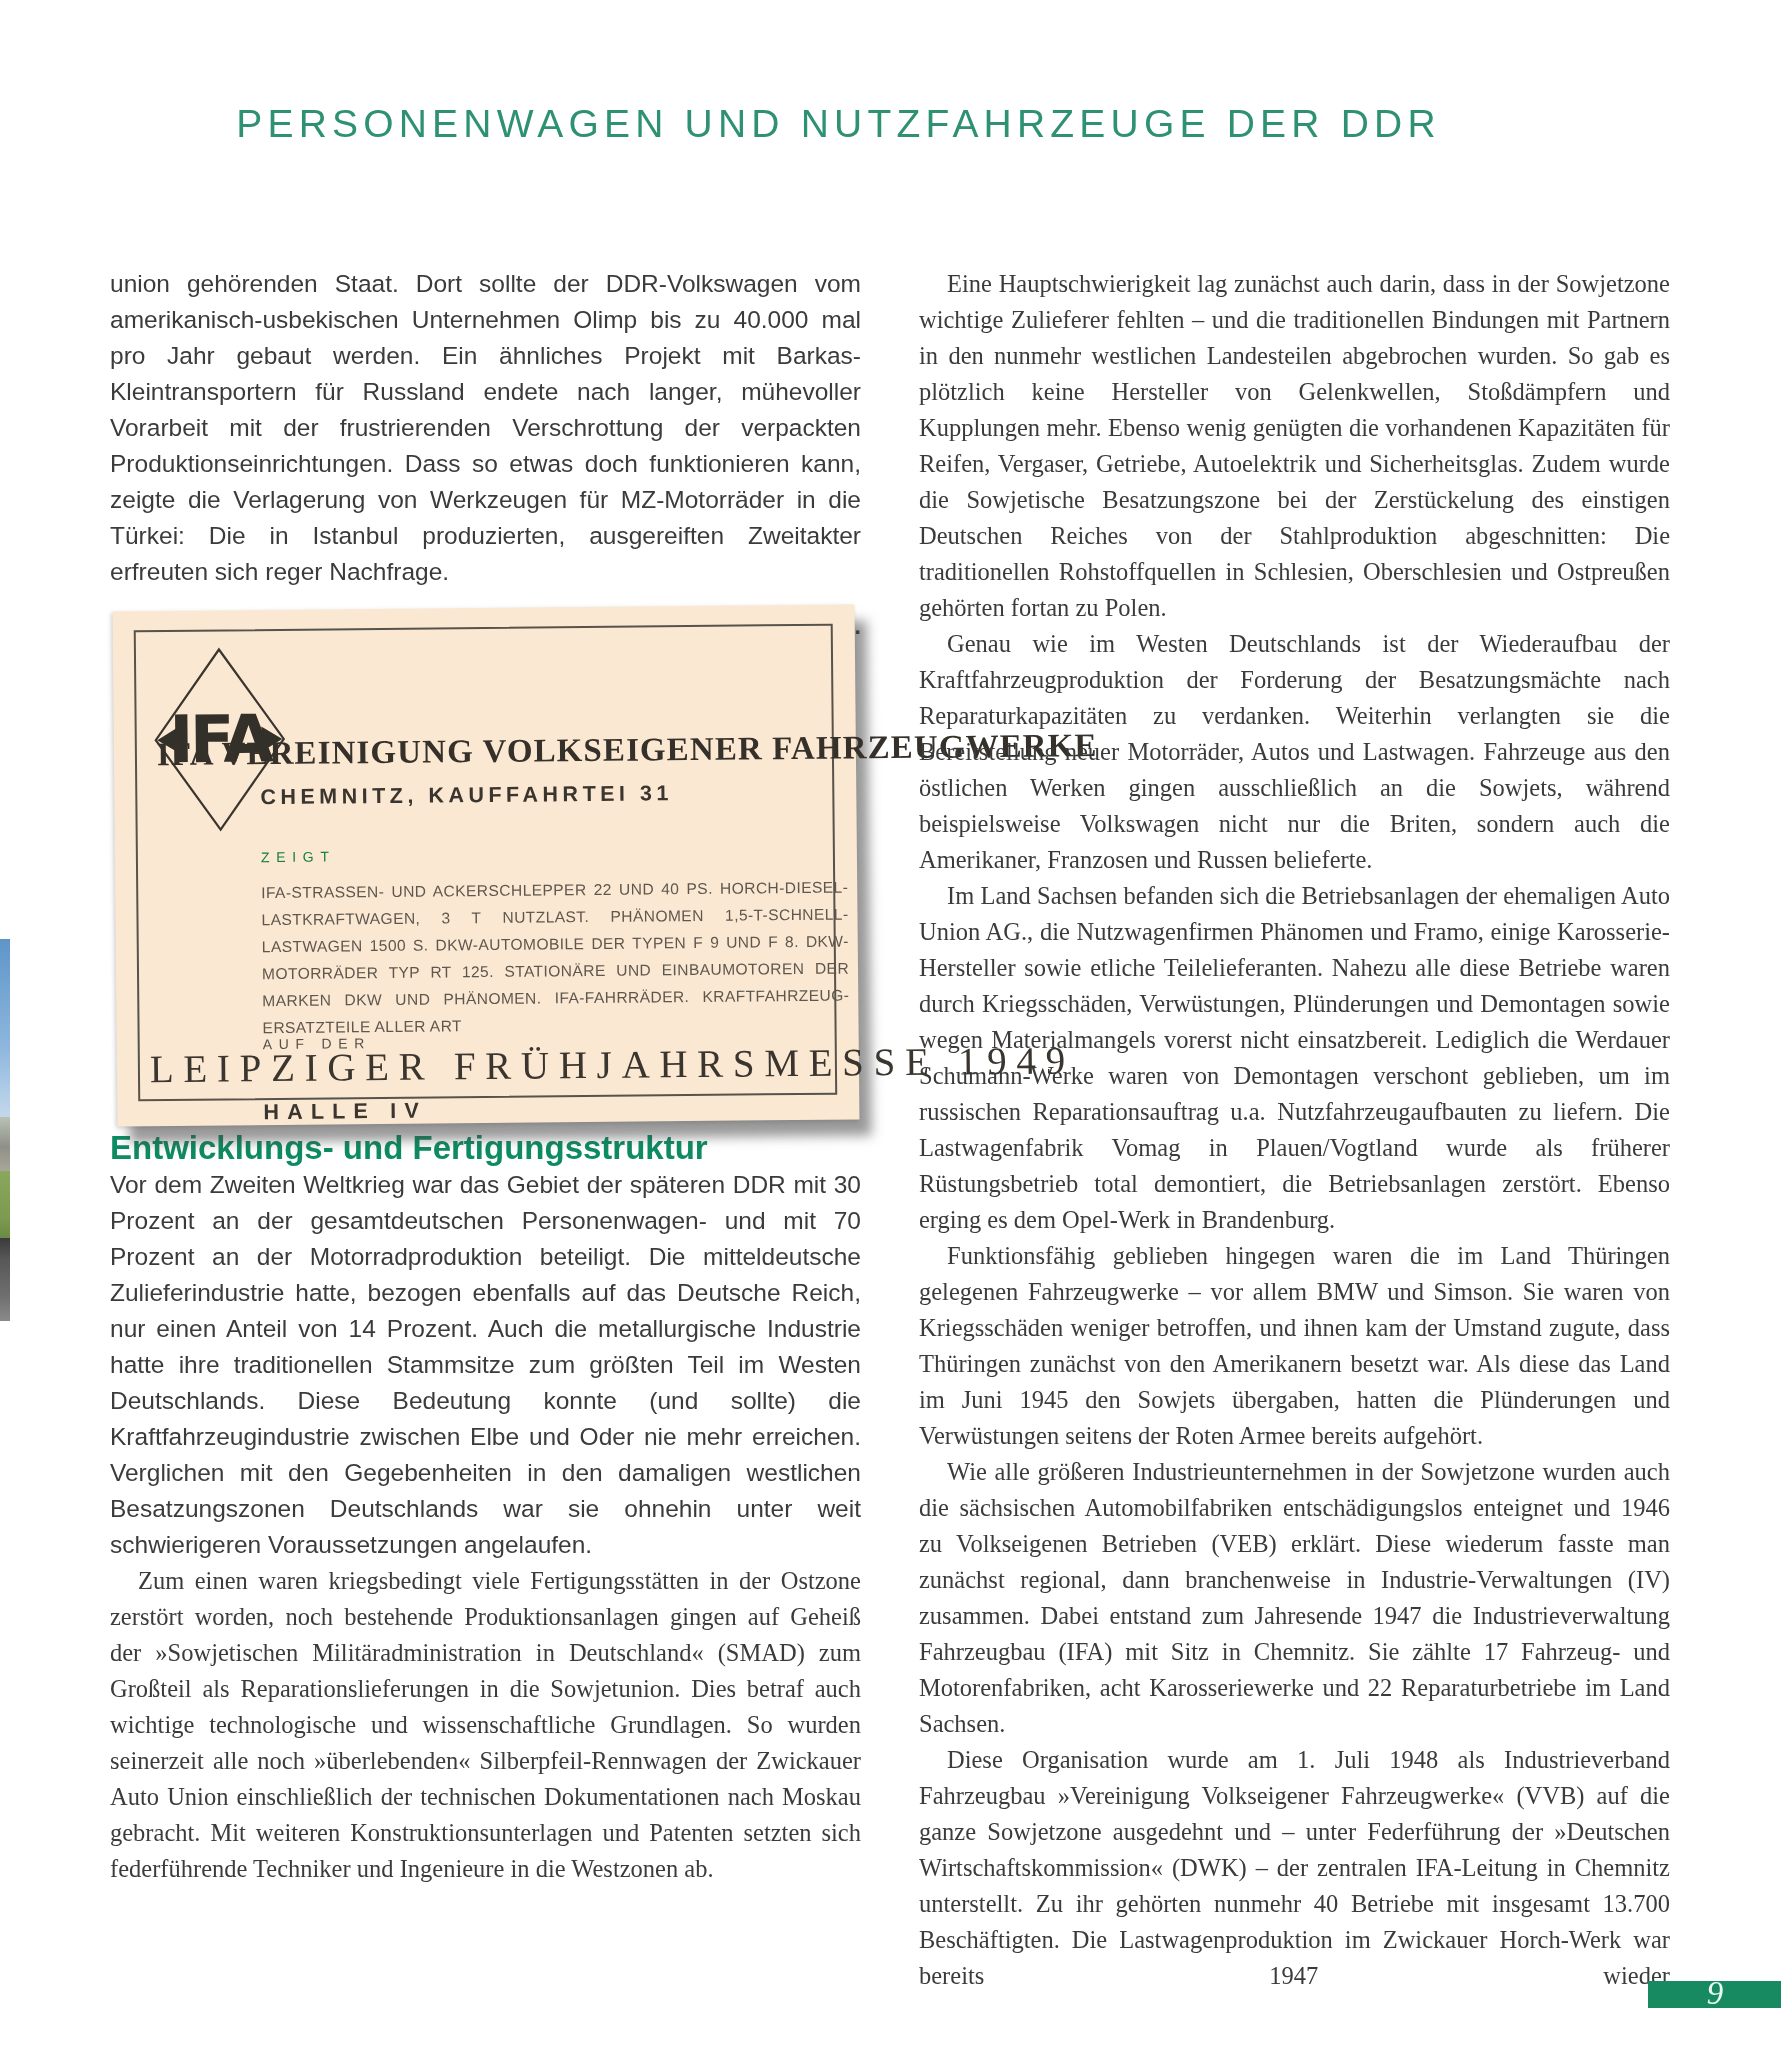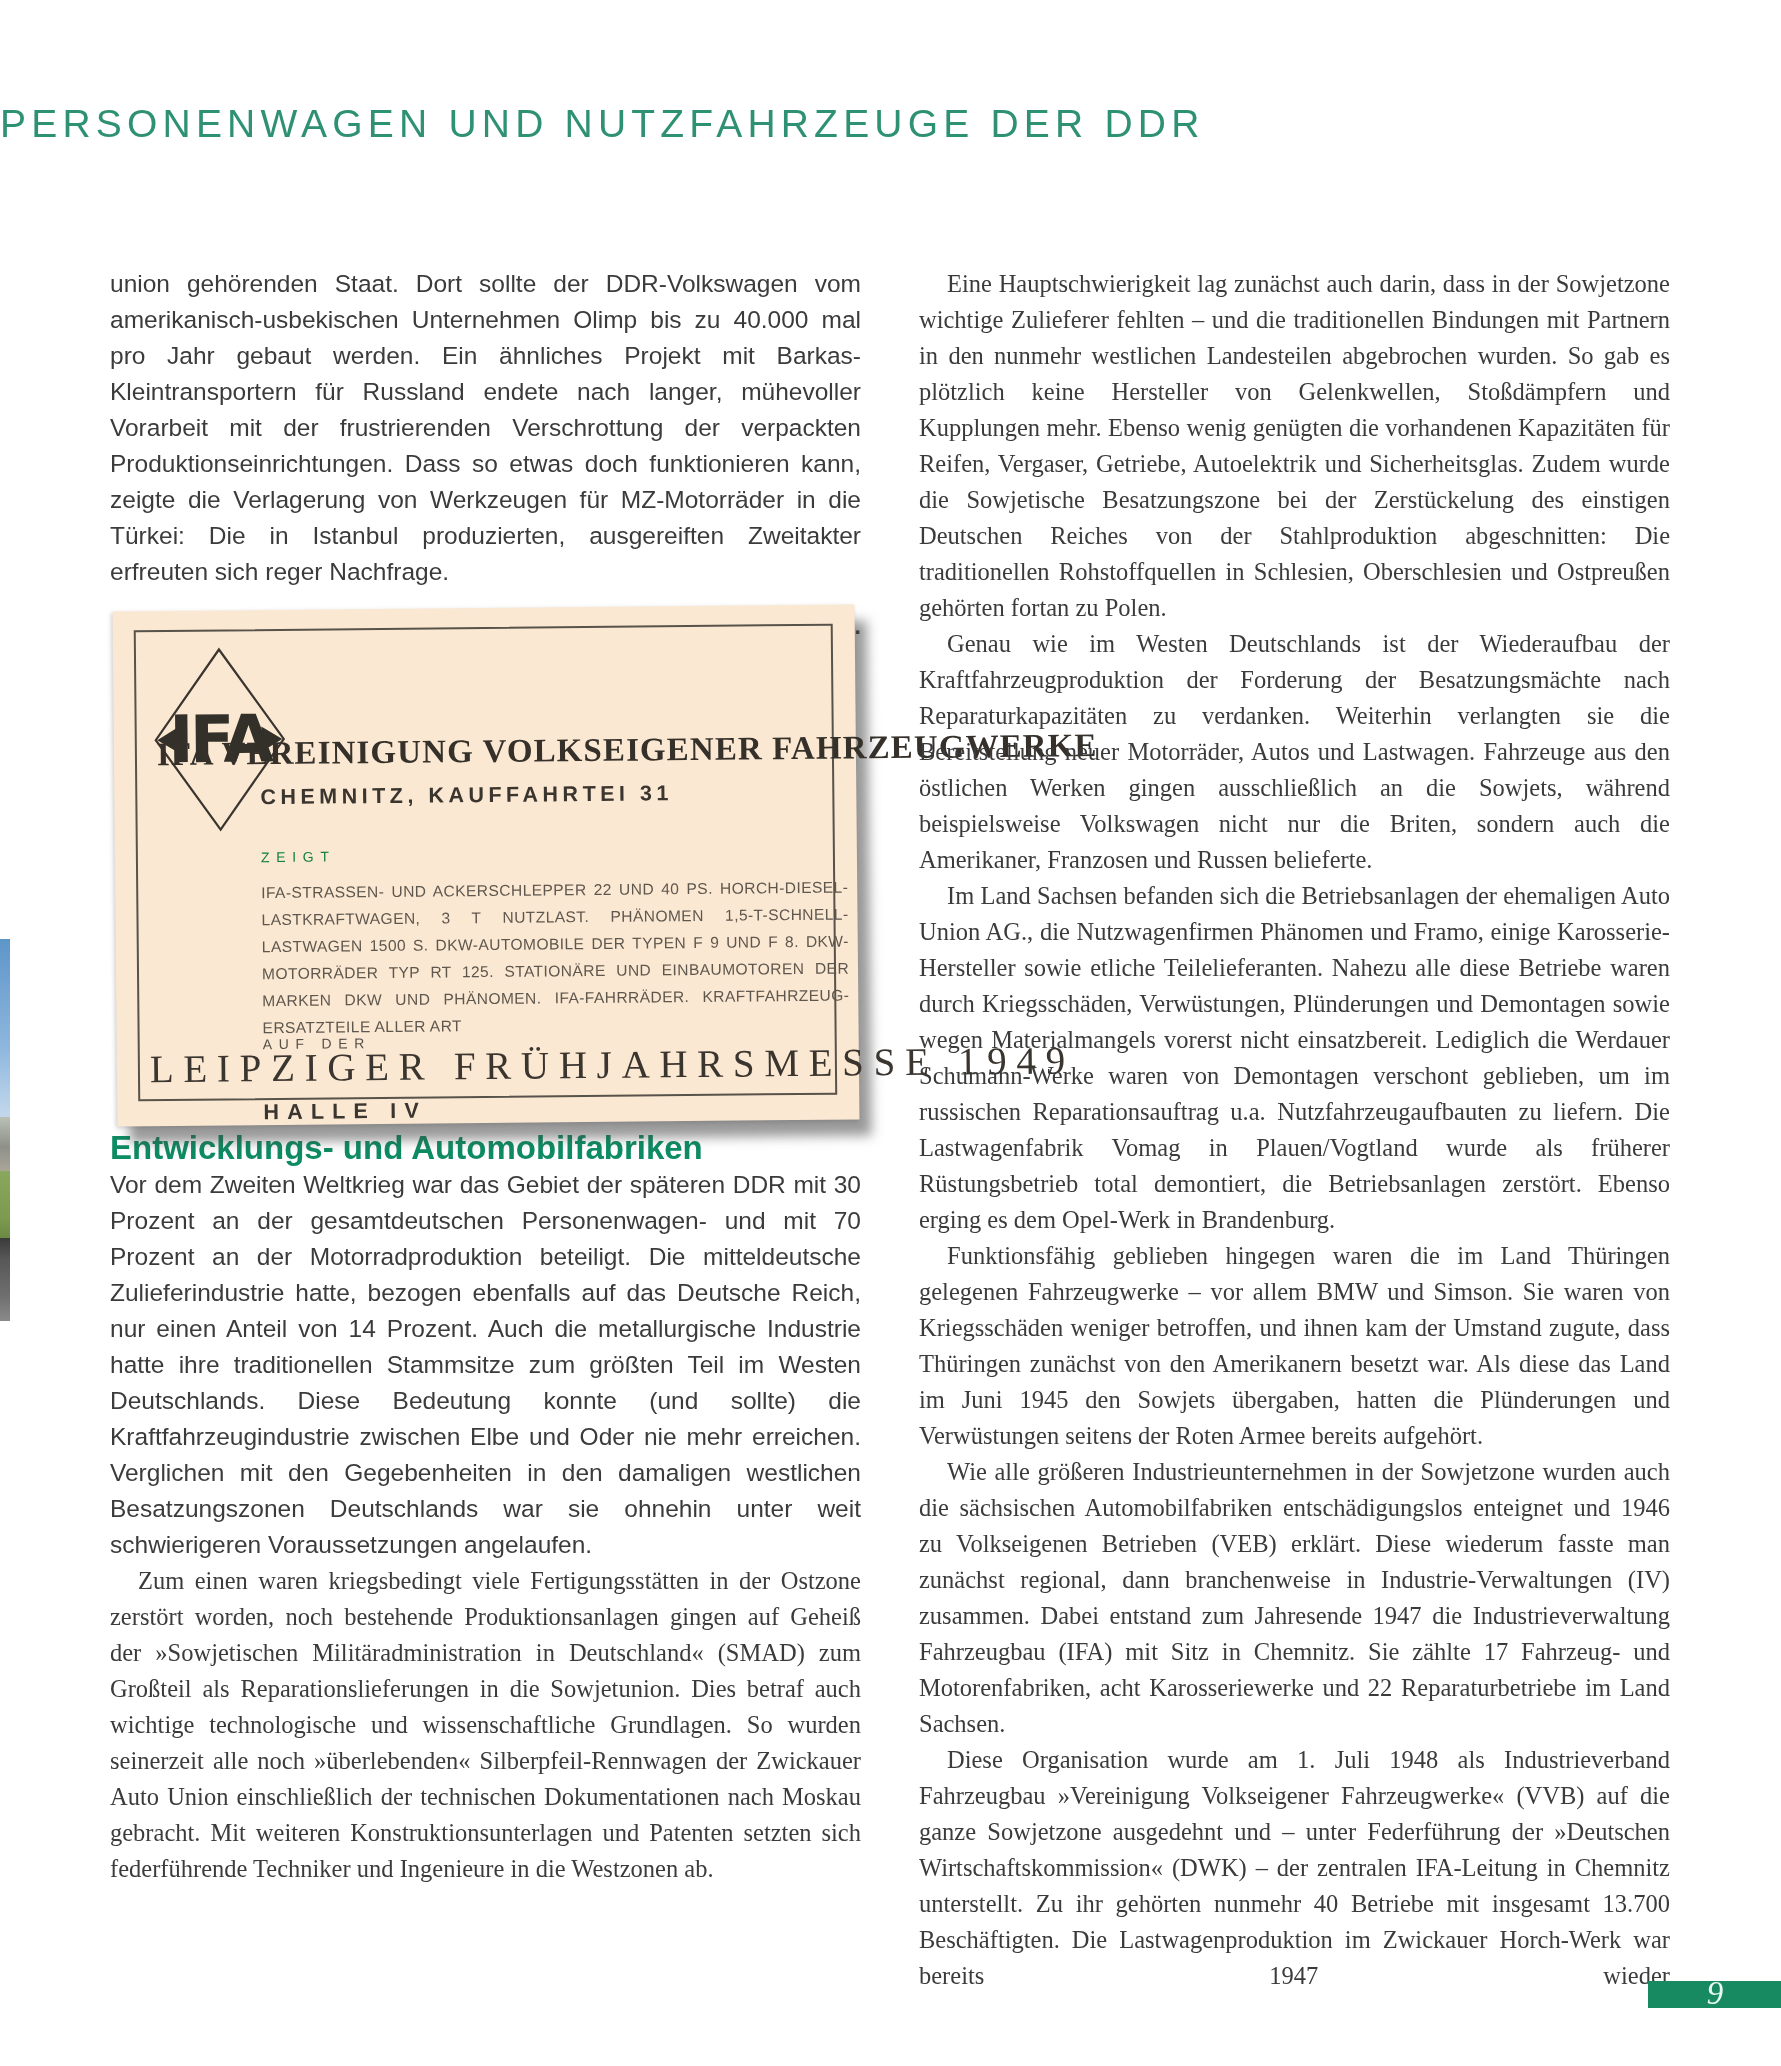--- a/index.html
+++ b/index.html
@@ -2,21 +2,21 @@
 <html lang="de" style="font-size:12px"><head>
 <meta charset="utf-8">
 <style>
   html,body{margin:0;padding:0;}
   body{
     width:1782px;height:2066px;position:relative;background:#ffffff;
     font-family:"Liberation Sans", sans-serif;color:#3b3b3b;overflow:hidden;
   }
   
   .page-title{
-    position:absolute;top:102px;left:0;width:1653px;text-align:left;
+    position:absolute;top:102px;left:12px;width:1653px;text-align:center;
     font-size:39px;font-weight:400;letter-spacing:5.2px;color:#2f9173;
     font-family:"Liberation Sans", sans-serif;
   }
   .pagenum-bar{
     position:absolute;left:1648px;top:1981px;width:134px;height:27px;
     background:#178a62;display:flex;align-items:center;justify-content:center;
   }
   .pagenum{
     color:#eafaf2;font-family:"Liberation Serif", serif;font-style:italic;
     font-size:33px;line-height:27px;transform:translateY(-1.5px);
@@ -112,21 +112,21 @@
       <div class="ad-address">CHEMNITZ, KAUFFAHRTEI 31</div>
       <div class="ad-zeigt">ZEIGT</div>
       <div class="ad-body">IFA-STRASSEN- UND ACKERSCHLEPPER 22 UND 40 PS. HORCH-DIESEL-LASTKRAFTWAGEN, 3 T NUTZLAST. PHÄNOMEN 1,5-T-SCHNELL-LASTWAGEN 1500 S. DKW-AUTOMOBILE DER TYPEN F 9 UND F 8. DKW-MOTORRÄDER TYP RT 125. STATIONÄRE UND EINBAUMOTOREN DER MARKEN DKW UND PHÄNOMEN. IFA-FAHRRÄDER. KRAFTFAHRZEUG-ERSATZTEILE ALLER ART</div>
       <div class="ad-aufder">AUF DER</div>
       <div class="ad-event">LEIPZIGER FRÜHJAHRSMESSE 1949</div>
       <div class="ad-hall">HALLE IV</div>
     </div>
     <figcaption class="ad-caption">IFA-Anzeige 1949.</figcaption>
   </figure>
 
-  <p class="section-heading">Entwicklungs- und Automobilfabriken</p>
+  <p class="section-heading">Entwicklungs- und Fertigungsstruktur</p>
   <p>Vor dem Zweiten Weltkrieg war das Gebiet der späteren DDR mit 30 Prozent an der gesamtdeutschen Personenwagen- und mit 70 Prozent an der Motorradproduktion beteiligt. Die mitteldeutsche Zulieferindustrie hatte, bezogen ebenfalls auf das Deutsche Reich, nur einen Anteil von 14 Prozent. Auch die metallurgische Industrie hatte ihre traditionellen Stammsitze zum größten Teil im Westen Deutschlands. Diese Bedeutung konnte (und sollte) die Kraftfahrzeugindustrie zwischen Elbe und Oder nie mehr erreichen. Verglichen mit den Gegebenheiten in den damaligen westlichen Besatzungszonen Deutschlands war sie ohnehin unter weit schwierigeren Voraussetzungen angelaufen.</p>
   <p class="ind">Zum einen waren kriegsbedingt viele Fertigungsstätten in der Ostzone zerstört worden, noch bestehende Produktionsanlagen gingen auf Geheiß der »Sowjetischen Militäradministration in Deutschland« (SMAD) zum Großteil als Reparationslieferungen in die Sowjetunion. Dies betraf auch wichtige technologische und wissenschaftliche Grundlagen. So wurden seinerzeit alle noch »überlebenden« Silberpfeil-Rennwagen der Zwickauer Auto Union einschließlich der technischen Dokumentationen nach Moskau gebracht. Mit weiteren Konstruktionsunterlagen und Patenten setzten sich federführende Techniker und Ingenieure in die Westzonen ab.</p>
 </div>
 
 <div class="col col-right">
   <p class="ind">Eine Hauptschwierigkeit lag zunächst auch darin, dass in der Sowjetzone wichtige Zulieferer fehlten – und die traditionellen Bindungen mit Partnern in den nunmehr westlichen Landesteilen abgebrochen wurden. So gab es plötzlich keine Hersteller von Gelenkwellen, Stoßdämpfern und Kupplungen mehr. Ebenso wenig genügten die vorhandenen Kapazitäten für Reifen, Vergaser, Getriebe, Autoelektrik und Sicherheitsglas. Zudem wurde die Sowjetische Besatzungszone bei der Zerstückelung des einstigen Deutschen Reiches von der Stahlproduktion abgeschnitten: Die traditionellen Rohstoffquellen in Schlesien, Oberschlesien und Ostpreußen gehörten fortan zu Polen.</p>
   <p class="ind">Genau wie im Westen Deutschlands ist der Wiederaufbau der Kraftfahrzeugproduktion der Forderung der Besatzungsmächte nach Reparaturkapazitäten zu verdanken. Weiterhin verlangten sie die Bereitstellung neuer Motorräder, Autos und Lastwagen. Fahrzeuge aus den östlichen Werken gingen ausschließlich an die Sowjets, während beispielsweise Volkswagen nicht nur die Briten, sondern auch die Amerikaner, Franzosen und Russen belieferte.</p>
   <p class="ind">Im Land Sachsen befanden sich die Betriebsanlagen der ehemaligen Auto Union AG., die Nutzwagenfirmen Phänomen und Framo, einige Karosserie-Hersteller sowie etliche Teilelieferanten. Nahezu alle diese Betriebe waren durch Kriegsschäden, Verwüstungen, Plünderungen und Demontagen sowie wegen Materialmangels vorerst nicht einsatzbereit. Lediglich die Werdauer Schumann-Werke waren von Demontagen verschont geblieben, um im russischen Reparationsauftrag u.a. Nutzfahrzeugaufbauten zu liefern. Die Lastwagenfabrik Vomag in Plauen/Vogtland wurde als früherer Rüstungsbetrieb total demontiert, die Betriebsanlagen zerstört. Ebenso erging es dem Opel-Werk in Brandenburg.</p>
   <p class="ind">Funktionsfähig geblieben hingegen waren die im Land Thüringen gelegenen Fahrzeugwerke – vor allem BMW und Simson. Sie waren von Kriegsschäden weniger betroffen, und ihnen kam der Umstand zugute, dass Thüringen zunächst von den Amerikanern besetzt war. Als diese das Land im Juni 1945 den Sowjets übergaben, hatten die Plünderungen und Verwüstungen seitens der Roten Armee bereits aufgehört.</p>
   <p class="ind">Wie alle größeren Industrieunternehmen in der Sowjetzone wurden auch die sächsischen Automobilfabriken entschädigungslos enteignet und 1946 zu Volkseigenen Betrieben (VEB) erklärt. Diese wiederum fasste man zunächst regional, dann branchenweise in Industrie-Verwaltungen (IV) zusammen. Dabei entstand zum Jahresende 1947 die Industrieverwaltung Fahrzeugbau (IFA) mit Sitz in Chemnitz. Sie zählte 17 Fahrzeug- und Motorenfabriken, acht Karosseriewerke und 22 Reparaturbetriebe im Land Sachsen.</p>

